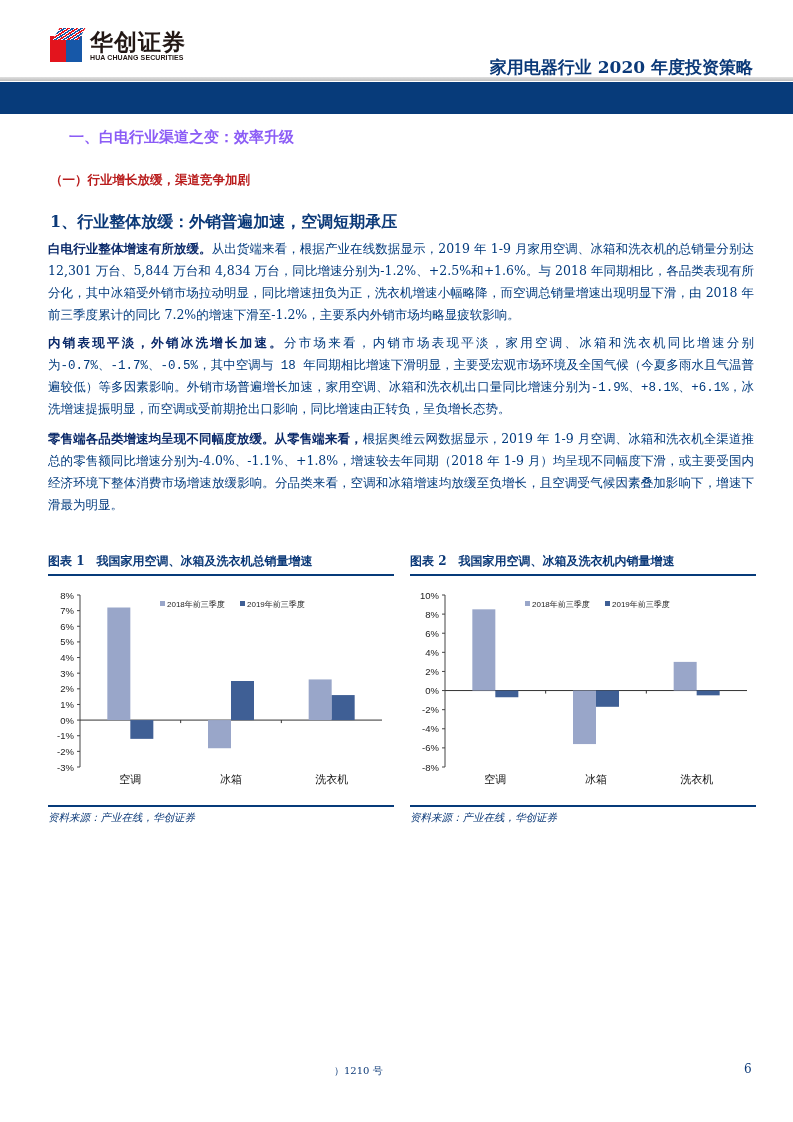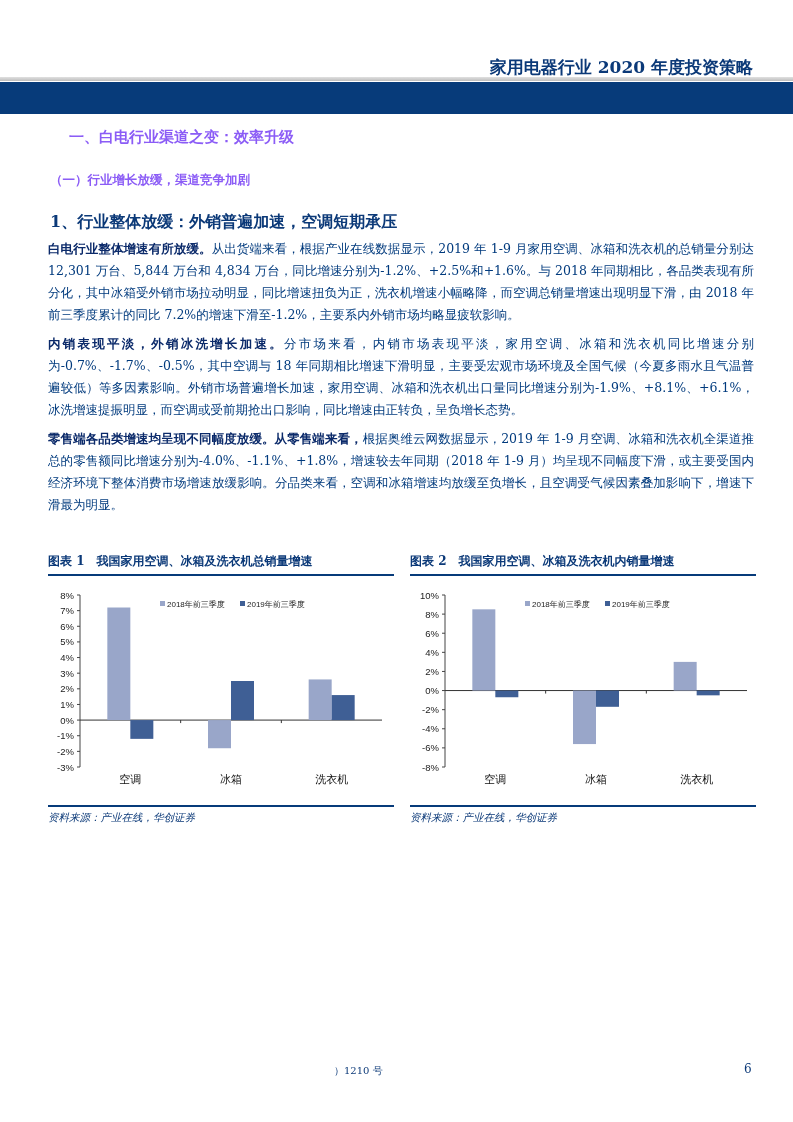--- a/index.html
+++ b/index.html
@@ -11,27 +11,27 @@
   .logo-mark .blue { position: absolute; left: 16px; top: 8px; width: 16px; height: 26px; background: #1758a8; }
   .logo-mark .stripes { position: absolute; left: 6px; top: 0; width: 26px; height: 12px; background: repeating-linear-gradient(135deg, #e3141d 0 2px, #fff 2px 3px, #1758a8 3px 5px, #fff 5px 6px); transform: skewX(-30deg); }
   .logo-text { display: flex; flex-direction: column; }
   .logo-cn { font-family: "DejaVu Sans", sans-serif; font-weight: bold; font-size: 23px; color: #231815; letter-spacing: 1px; line-height: 24px; }
   .logo-en { font-family: "Liberation Sans", sans-serif; font-weight: bold; font-size: 7px; color: #231815; letter-spacing: 0.1px; }
   .doc-title { position: absolute; right: 40px; top: 56px; font-size: 17px; font-weight: bold; color: #0b3978; }
   .gray-line { position: absolute; left: 0; top: 77px; width: 793px; height: 4px; background: linear-gradient(#e0e0e0, #bdbdbd); }
   .blue-band { position: absolute; left: 0; top: 82px; width: 793px; height: 32px; background: #073b7a; }
 
   .h1 { position: absolute; left: 50px; top: 128px; font-size: 15px; font-weight: bold; color: #8b5cf6; margin-left: 19px; }
-  .h2 { position: absolute; left: 50px; top: 172px; font-size: 12.5px; font-weight: bold; color: #8b5cf6; }
+  .h2 { position: absolute; left: 50px; top: 172px; font-size: 12.5px; font-weight: bold; color: #b91c1c; }
   .h3 { position: absolute; left: 50px; top: 212px; font-size: 16px; font-weight: bold; color: #0b3978; }
 
   .para { position: absolute; left: 48px; width: 706px; font-size: 12.5px; line-height: 22px; color: #003a7d; text-align: justify; }
   .para .lead { font-weight: bold; color: #0b2a6a; }
   .p1 { top: 238px; }
-  .p2 { top: 333px; }
+  .p2 { top: 333px; font-family: Liberation Mono, monospace; }
   .p3 { top: 428px; }
 
   .fig-title { position: absolute; top: 553px; font-size: 12px; font-weight: bold; color: #0b3978; padding-bottom: 4px; border-bottom: 2.5px solid #073b7a; }
   .fig1-title { left: 48px; width: 346px; }
   .fig2-title { left: 410px; width: 346px; }
 
   .chart { position: absolute; top: 585px; width: 346px; height: 210px; }
   .chart1 { left: 40px; }
   .chart2 { left: 405px; text-align: center; }
   .chart svg text { font-family: "Liberation Sans", sans-serif; }
@@ -40,20 +40,31 @@
   .src1 { left: 48px; }
   .src2 { left: 410px; }
 
   .footer-mid { position: absolute; left: 334px; top: 1064px; font-size: 10px; color: #0b3978; }
   .footer-page { position: absolute; left: 744px; top: 1062px; font-size: 12px; color: #0b3978; }
 </style>
 </head>
 <body>
 
 <div class="header">
+  <div class="logo">
+    <div class="logo-mark">
+      <div class="red"></div>
+        <div class="blue"></div>
+        <div class="stripes"></div>
+    </div>
+    <div class="logo-text">
+      <span class="logo-cn">华创证券</span>
+      <span class="logo-en">HUA CHUANG SECURITIES</span>
+    </div>
+  </div>
   <div class="doc-title">家用电器行业 2020 年度投资策略</div>
 </div>
 <div class="gray-line"></div>
 <div class="blue-band"></div>
 
 <div class="h1">一、白电行业渠道之变：效率升级</div>
 <div class="h2">（一）行业增长放缓，渠道竞争加剧</div>
 <div class="h3">1、行业整体放缓：外销普遍加速，空调短期承压</div>
 
 <div class="para p1">

